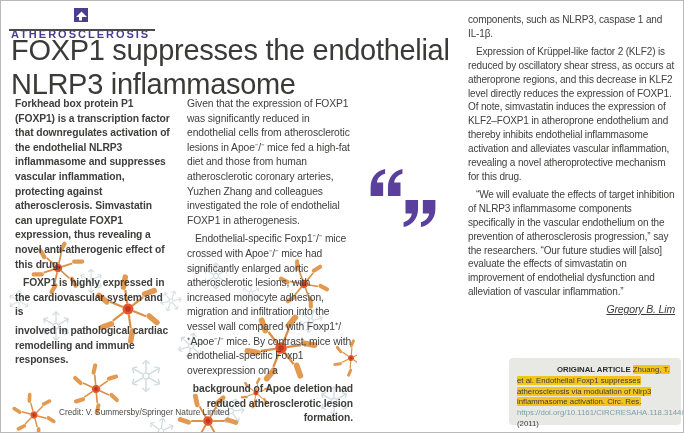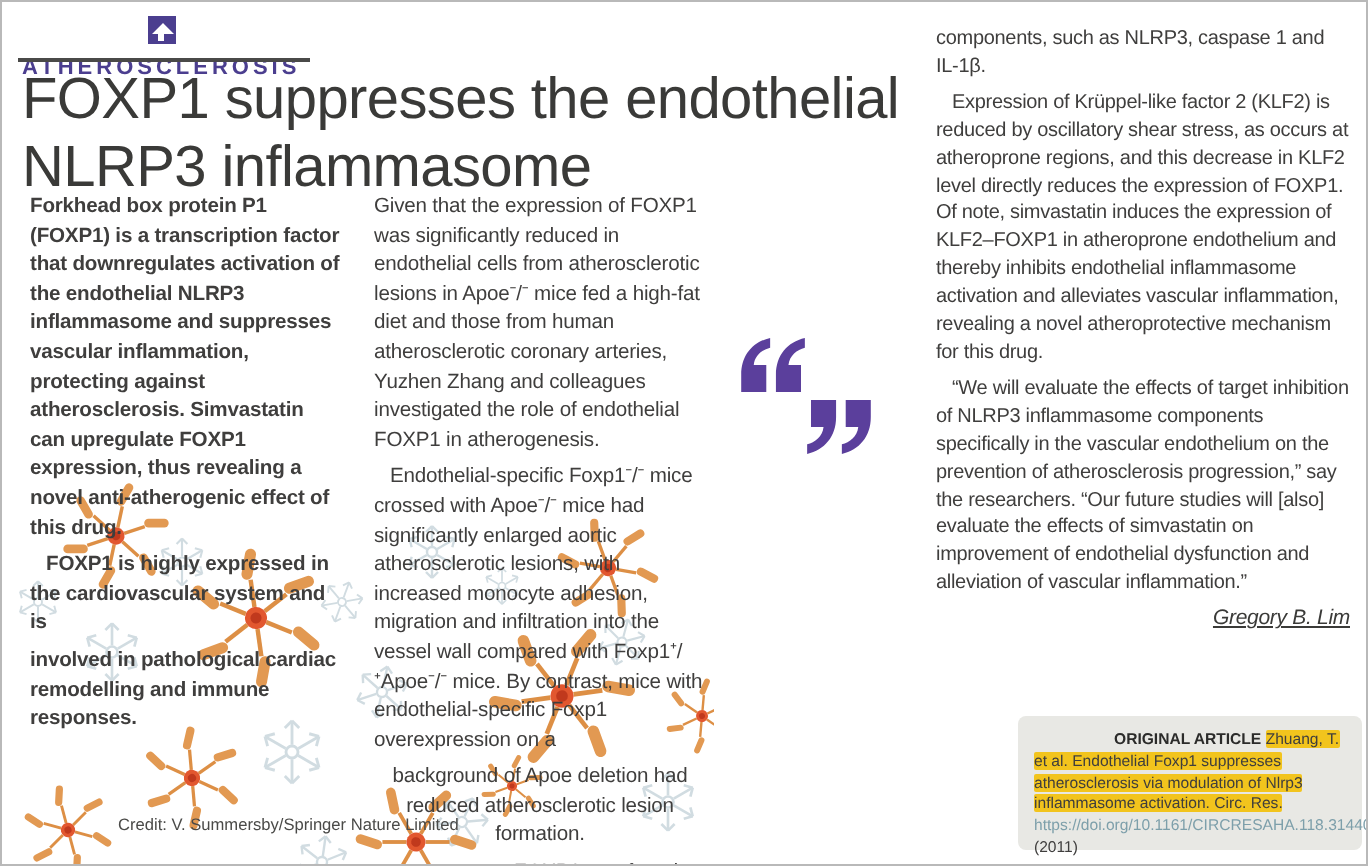--- a/index.html
+++ b/index.html
@@ -17,21 +17,21 @@
     position:absolute; left:10px; top:33px; width:445px;
     font-size:29px; line-height:1.16; font-weight:400; color:#3a3a38; letter-spacing:-0.3px;
   }
   
   .col { position:absolute; font-size:10.3px; line-height:14.6px; letter-spacing:-0.1px; z-index:2; }
   .col p { margin:4px; }
   .indent { text-indent:8px; }
   .col1 { left:10px; top:92px; width:163px;font-weight:bold; }
   .col1 .wrapped { }
   .col2 { left:182px; top:92px; width:174px; }
-  .col2 .wrapped { text-align:center; }
+  .col2 .wrapped { text-align:right;font-weight:bold; }
   .col2 .narrow { width:100px; margin-left:74px; text-align:left; }
   .col3 { left:463px; top:8px; width:215px; font-size:10px; line-height:13.9px; letter-spacing:-0.15px; }
   .byline { text-align:right; font-style:italic; font-size:10.5px; margin-top:4px; color:#3a3a38;text-decoration:underline; }
   
   .pullquote { position:absolute; left:363px; top:168px; width:94px; z-index:3; }
   .quote-mark { display:block; }
   .quote-open { margin-left:6px; margin-bottom:4px; }
   .quote-close { margin-left:38px; margin-top:4px; }
   .pq-text {
     font-size:14px; line-height:19px; white-space:pre-line; color:#3a3a38; letter-spacing:-0.2px;

